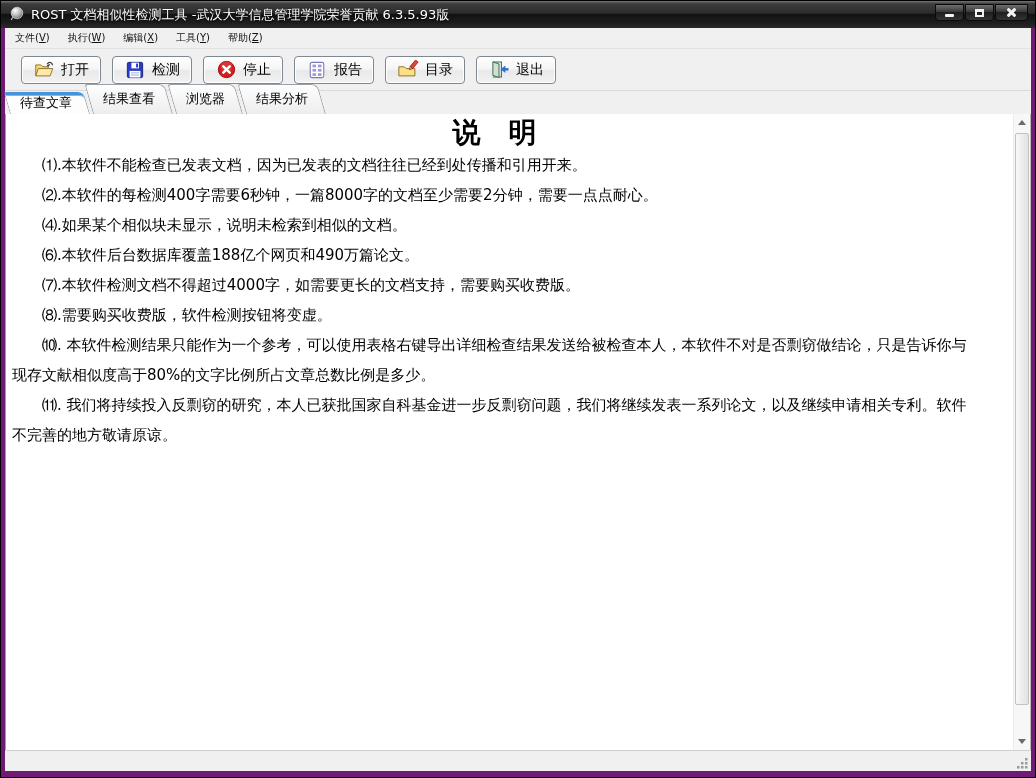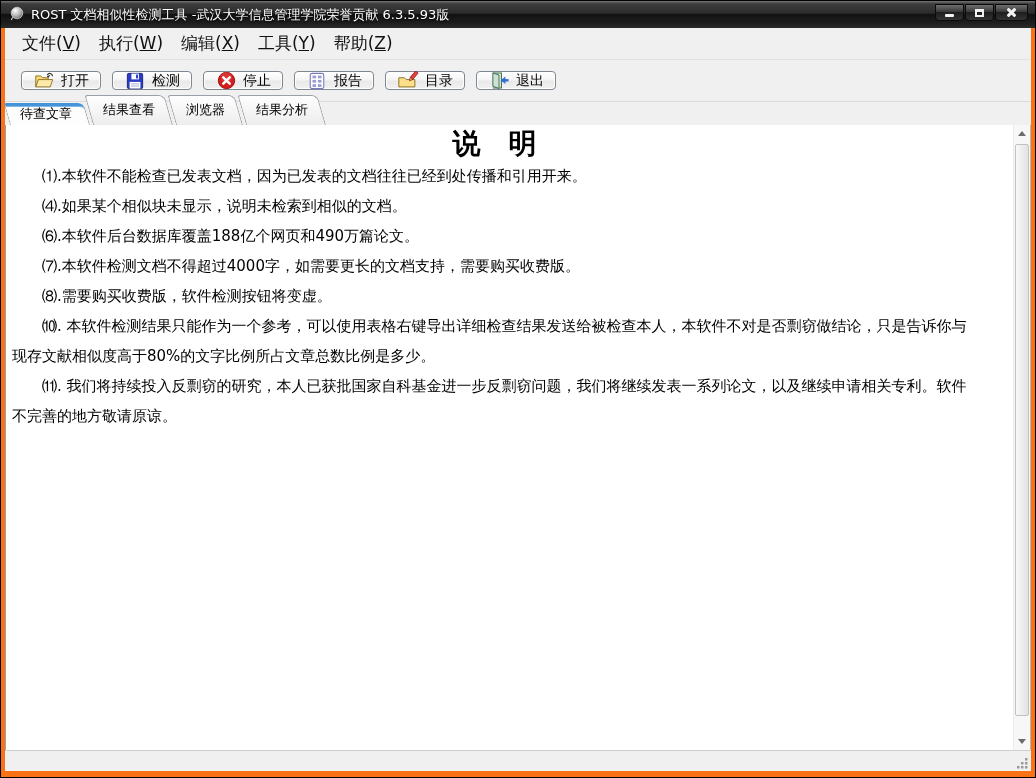--- a/index.html
+++ b/index.html
@@ -1,17 +1,17 @@
 <!DOCTYPE html>
 <html><head>
 <meta charset="utf-8">
 <style>
   * { box-sizing: border-box; margin: 0; padding: 0; }
   html,body { width:1036px; height:778px; font-family:"DejaVu Sans","Liberation Sans",sans-serif; }
-  .window { position:relative; width:1036px; height:778px; background:#f97316; overflow:hidden;
+  .window { position:relative; width:1036px; height:778px; background:#701a75; overflow:hidden;
             border:1px solid #000; }
 
   
   .titlebar { height:27px; display:flex; align-items:center; padding:0 7px;
     background:linear-gradient(180deg,#777 0%,#3d3d3d 10%,#2c2c2c 45%,#121212 50%,#1d1d1d 80%,#2a2a2a 100%);
     color:#fff; font-size:13px; }
   .app-icon { width:17px; height:17px; margin-right:6px; display:inline-flex; }
   .title-text { text-shadow:0 1px 2px #000; white-space:nowrap; }
   .win-btns { margin-left:auto; display:flex; align-items:flex-start; height:27px; padding-top:3px; }
   .wb { width:29px; height:17px; margin-left:1px; display:flex; align-items:center; justify-content:center;
@@ -23,29 +23,29 @@
   .g-x { position:relative; width:11px; height:11px; }
   .g-x::before,.g-x::after { content:""; position:absolute; left:4px; top:0; width:3px; height:11px;
         background:#f2f2f2; border-radius:1px; }
   .g-x::before { transform:rotate(45deg); } .g-x::after { transform:rotate(-45deg); }
 
   
   .frame { position:absolute; left:4px; right:4px; top:27px; bottom:6px;
            display:flex; flex-direction:column; background:#f0f0f0; }
 
   
-  .menubar { height:32px; display:flex; align-items:center; padding-left:8px; background:#f0f0f0;
-             border-bottom:1px solid #e2e2e2; font-size:17px; color:#111; }
+  .menubar { height:21px; display:flex; align-items:center; padding-left:1px; background:#f0f0f0;
+             border-bottom:1px solid #e2e2e2; font-size:10px; color:#111; }
   .menu-item { padding:2px 9px; cursor:default; white-space:nowrap; }
   .hotkey { text-decoration:underline; }
 
   
   .toolbar { height:42px; display:flex; align-items:center; gap:11px; padding:0 0 0 16px;
              background:#f0f0f0; border-bottom:1px solid #dadada; }
-  .tool-btn { height:19px; min-width:64px; display:inline-flex; align-items:center; gap:6px;
+  .tool-btn { height:28px; min-width:64px; display:inline-flex; align-items:center; gap:6px;
               padding:0 11px; font-size:14px; color:#000; cursor:pointer;
               background:linear-gradient(#ffffff,#f5f5f5 45%,#e9e9e9 55%,#f2f2f2);
               border:1px solid #7f8790; border-radius:4px;
               box-shadow:inset 0 0 0 1px #fff; font-family:inherit; }
   .ticon { display:inline-flex; width:22px; height:19px; align-items:center; justify-content:center; }
 
   
   .tabbar { height:23px; display:flex; align-items:flex-end; padding-left:5px; background:#f0f0f0; position:relative; z-index:2; }
   .tab { position:relative; height:30px; margin-right:3px; padding:0 18px 0 10px;
          display:flex; align-items:center; cursor:pointer; }
@@ -218,20 +218,21 @@
       <div class="tab">
         <span class="tab-bg"></span>
         <span class="tab-label">结果分析</span>
       </div>
     </div>
 
     <div class="content-wrap">
       <div class="page">
         <div class="heading">说　明</div>
         <p>⑴.本软件不能检查已发表文档，因为已发表的文档往往已经到处传播和引用开来。</p>
+        <p>⑵.本软件的每检测400字需要6秒钟，一篇8000字的文档至少需要2分钟，需要一点点耐心。</p>
         <p>⑷.如果某个相似块未显示，说明未检索到相似的文档。</p>
         <p>⑹.本软件后台数据库覆盖188亿个网页和490万篇论文。</p>
         <p>⑺.本软件检测文档不得超过4000字，如需要更长的文档支持，需要购买收费版。</p>
         <p>⑻.需要购买收费版，软件检测按钮将变虚。</p>
         <p>⑽. 本软件检测结果只能作为一个参考，可以使用表格右键导出详细检查结果发送给被检查本人，本软件不对是否剽窃做结论，只是告诉你与现存文献相似度高于80%的文字比例所占文章总数比例是多少。</p>
         <p>⑾. 我们将持续投入反剽窃的研究，本人已获批国家自科基金进一步反剽窃问题，我们将继续发表一系列论文，以及继续申请相关专利。软件不完善的地方敬请原谅。</p>
       </div>
       <div class="scrollbar">
         <div class="sb-btn">
             <i class="tri-up"></i>

